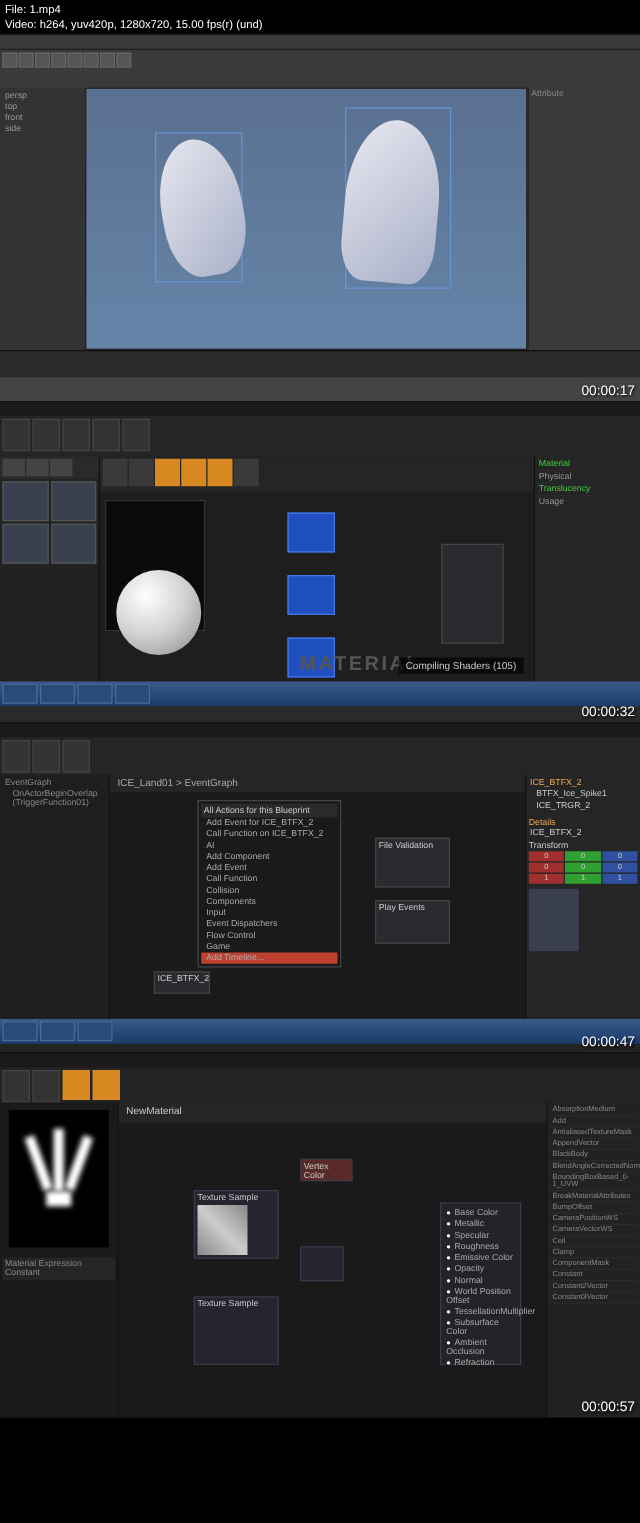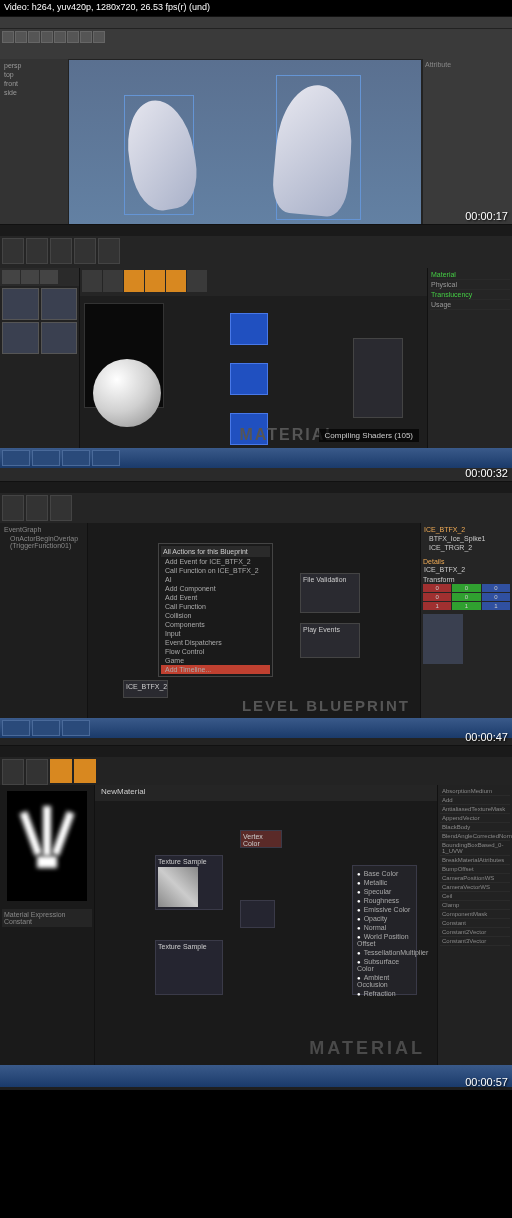--- a/index.html
+++ b/index.html
@@ -2,21 +2,21 @@
 <html><head>
 <meta charset="utf-8">
 <style>
 *{margin:0;padding:0;box-sizing:border-box}
 body{background:#000;font-family:Arial,sans-serif;font-size:9px;color:#ccc;width:512px}
 .info-header{background:#000;color:#fff;padding:2px 4px;font-size:9px;line-height:1.3}
 .section{width:512px;position:relative;border-top:1px solid #111}
 .timestamp{position:absolute;bottom:2px;right:4px;color:#fff;font-size:11px;text-shadow:1px 1px 2px #000;z-index:100}
 
 
-.s1{height:208px;background:#444}
+.s1{height:294px;background:#444}
 .s1-menubar{height:12px;background:#3a3a3a;border-bottom:1px solid #222}
 .s1-toolbar{height:30px;background:#3a3a3a;display:flex;padding:2px;gap:1px}
 .s1-btn{width:12px;height:12px;background:#555;border:1px solid #666}
 .s1-main{display:flex;height:210px}
 .s1-left{width:68px;background:#333;padding:2px}
 .s1-left-item{padding:1px 2px;font-size:7px;color:#999}
 .s1-viewport{flex:1;background:linear-gradient(to bottom,#5a7090,#6585a8);position:relative;border:1px solid #222}
 .s1-shape{position:absolute;background:linear-gradient(135deg,#e8e8f0,#a8b0c8);border-radius:50% 50% 40% 40%}
 .s1-shape1{width:65px;height:110px;left:60px;top:40px;transform:rotate(-10deg)}
 .s1-shape2{width:75px;height:130px;right:70px;top:25px;transform:rotate(5deg);border-radius:60% 60% 30% 30%}
@@ -77,21 +77,21 @@
 .s3-bpn3{left:35px;bottom:20px;width:45px;height:18px}
 .s3-label{position:absolute;bottom:4px;right:10px;color:#555;font-size:15px;font-weight:bold;letter-spacing:2px}
 .s3-right{width:92px;background:#252525;border-left:1px solid #111;padding:2px;font-size:7px}
 .s3-xyz{display:flex;gap:1px;margin:1px 0}
 .s3-xyz span{flex:1;padding:1px;font-size:6px;text-align:center}
 .s3-x{background:#a03030}.s3-y{background:#30a030}.s3-z{background:#3050a0}
 .s3-preview{width:40px;height:50px;background:#3a4050;margin:4px 0}
 .s3-taskbar{height:20px;background:linear-gradient(to bottom,#3a5a8a,#1a3a6a);display:flex;align-items:center;padding:0 2px;gap:2px}
 
 
-.s4{height:345px;background:#1e1e1e}
+.s4{height:292px;background:#1e1e1e}
 .s4-menubar{height:11px;background:#1a1a1a}
 .s4-toolbar{height:28px;background:#232323;display:flex;padding:2px;gap:2px}
 .s4-main{display:flex;height:280px}
 .s4-left{width:95px;background:#1a1a1a;border-right:1px solid #111;padding:2px}
 .s4-glow{width:80px;height:110px;margin:4px auto;position:relative;background:#000}
 .s4-glowshape{position:absolute;background:#fff;filter:blur(2px)}
 .s4-g1{width:8px;height:45px;left:20px;top:20px;transform:rotate(-20deg)}
 .s4-g2{width:8px;height:50px;left:36px;top:15px}
 .s4-g3{width:8px;height:45px;left:52px;top:20px;transform:rotate(20deg)}
 .s4-g4{width:20px;height:12px;left:30px;top:65px}
@@ -109,21 +109,22 @@
 .s4-outrow::before{content:"●";color:#fff;margin-right:3px;font-size:6px}
 .s4-label{position:absolute;bottom:6px;right:12px;color:#4a4a4a;font-size:18px;font-weight:bold;letter-spacing:3px}
 .s4-right{width:75px;background:#222;border-left:1px solid #111;padding:2px;font-size:6px;color:#888}
 .s4-ritem{padding:1px 2px;border-bottom:1px solid #2a2a2a}
 .s4-taskbar{height:22px;background:linear-gradient(to bottom,#3a5a8a,#1a3a6a)}
 </style>
 </head>
 <body>
 
 <div class="info-header">
-  <div>Video: h264, yuv420p, 1280x720, 26.53 fps(r) (und)</div>
+  <div>File: 1.mp4</div>
+  <div>Video: h264, yuv420p, 1280x720, 15.00 fps(r) (und)</div>
 </div>
 
 <div class="section s1">
   <div class="s1-menubar"></div>
   <div class="s1-toolbar">
     <div class="s1-btn"></div>
     <div class="s1-btn"></div>
     <div class="s1-btn"></div>
     <div class="s1-btn"></div>
     <div class="s1-btn"></div>
@@ -218,40 +219,40 @@
     <div class="s2-tbtn"></div>
     <div class="s2-tbtn"></div>
     <div class="s2-tbtn"></div>
   </div>
   <div class="s3-main">
     <div class="s3-left">
       <div class="s3-tree">EventGraph</div>
       <div class="s3-tree" style="padding-left:8px">OnActorBeginOverlap (TriggerFunction01)</div>
     </div>
     <div class="s3-center">
+      <div class="s3-bc">ICE_Land01 &gt; EventGraph</div>
       <div class="s3-menu">
         <div class="s3-menuhead">All Actions for this Blueprint</div>
         <div class="s3-menuitem">Add Event for ICE_BTFX_2</div>
         <div class="s3-menuitem">Call Function on ICE_BTFX_2</div>
         <div class="s3-menuitem">AI</div>
         <div class="s3-menuitem">Add Component</div>
         <div class="s3-menuitem">Add Event</div>
         <div class="s3-menuitem">Call Function</div>
         <div class="s3-menuitem">Collision</div>
         <div class="s3-menuitem">Components</div>
         <div class="s3-menuitem">Input</div>
         <div class="s3-menuitem">Event Dispatchers</div>
         <div class="s3-menuitem">Flow Control</div>
         <div class="s3-menuitem">Game</div>
         <div class="s3-menuitem sel">Add Timeline...</div>
       </div>
       <div class="s3-bpnode s3-bpn1">File Validation</div>
       <div class="s3-bpnode s3-bpn2">Play Events</div>
       <div class="s3-bpnode s3-bpn3">ICE_BTFX_2</div>
-      <div class="s3-label">LEVEL BLUEPRINT</div>
     </div>
     <div class="s3-right">
       <div style="color:#ea5;padding:1px">ICE_BTFX_2</div>
       <div style="padding:1px 6px">BTFX_Ice_Spike1</div>
       <div style="padding:1px 6px">ICE_TRGR_2</div>
       <div style="margin-top:6px;color:#ea5">Details</div>
       <div style="padding:1px">ICE_BTFX_2</div>
       <div style="margin-top:2px">Transform</div>
       <div class="s3-xyz">
           <span class="s3-x">0</span>

